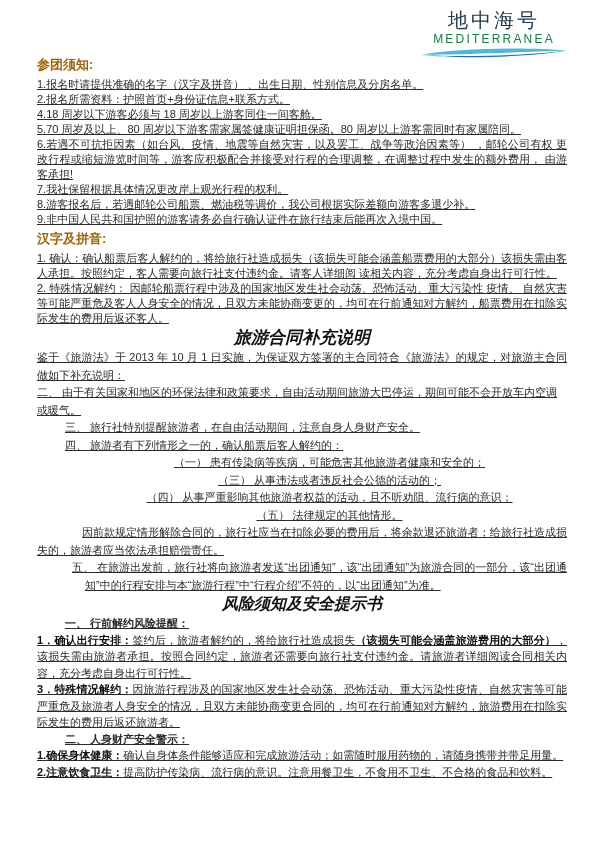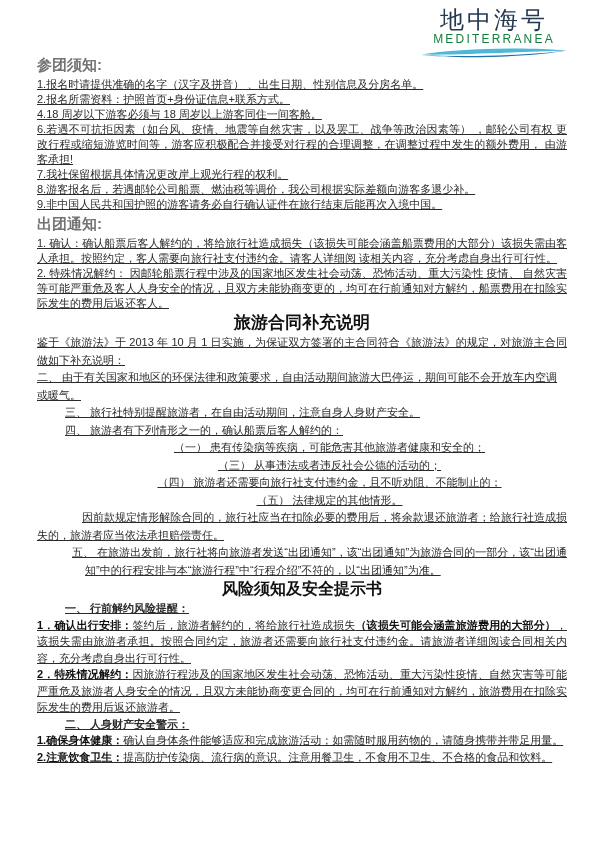--- a/index.html
+++ b/index.html
@@ -13,41 +13,41 @@
     overflow: hidden;
   }
   .logo {
     position: absolute;
     top: 9px;
     right: 26px;
     width: 160px;
     text-align: center;
   }
   .logo-cn {
-    font-size: 24px;
+    font-size: 20px;
     letter-spacing: 3px;
     color: #24384f;
     font-weight: 500;
     line-height: 22px;
   }
   .logo-en {
     font-size: 12px;
     letter-spacing: 2.2px;
     color: #15803d;
     line-height: 14px;
     margin-top: 1px;
   }
   .logo-wave { display:block; margin: 1px auto 0; }
   .content {
     padding: 56px 33px 0 37px;
   }
   .sec-title {
-    font-size: 15px;
+    font-size: 13px;
     font-weight: bold;
-    color: #737373;
+    color: #a16207;
     margin: 0 0 4px 0;
     line-height: 17px;
   }
   .terms-title { margin-top: 3px; }
   p.body {
     font-size: 11px;
     margin: 0;
     line-height: 15px;
     color: #2b2b2b;
     text-decoration: underline;
@@ -57,20 +57,21 @@
   p.risk { line-height: 16.5px; }
   .ind1 { padding-left: 28px; }
   .ind2 { padding-left: 55px; text-align: center; }
   .note { text-indent: 45px; text-align: justify; }
   .hang5 { padding-left: 48px; text-indent: -13px; text-align: justify; }
   h1.center-title {
     text-align: center;
     font-weight: bold;
     color: #111;
     margin: 0;
+    font-style: italic;
   }
   .supplement-title { font-size: 17px; margin: 40px 0 10px 0; }
   .risk-title { font-size: 16px; margin: 30px 0 12px 0; }
   .bold { font-weight: bold; color:#111; }
   p.body b { color: #111; }
 </style>
 </head>
 <body>
 
 <div class="page">
@@ -83,43 +84,44 @@
       <path d="M2,8 C48,10.5 108,8.5 148,3.5 C115,9.5 45,12.5 2,8 Z" fill="#1f6fae"></path>
     </svg>
   </div>
 
   <div class="content">
 
     <h2 class="sec-title">参团须知:</h2>
     <p class="body">1.报名时请提供准确的名字（汉字及拼音） 、出生日期、性别信息及分房名单。</p>
     <p class="body">2.报名所需资料：护照首页+身份证信息+联系方式。</p>
     <p class="body">4.18 周岁以下游客必须与 18 周岁以上游客同住一间客舱。</p>
+    <p class="body">5.70 周岁及以上、80 周岁以下游客需家属签健康证明担保函。80 周岁以上游客需同时有家属陪同。</p>
     <p class="body just">6.若遇不可抗拒因素（如台风、疫情、地震等自然灾害，以及罢工、战争等政治因素等） ，邮轮公司有权 更改行程或缩短游览时间等，游客应积极配合并接受对行程的合理调整，在调整过程中发生的额外费用， 由游客承担!</p>
     <p class="body">7.我社保留根据具体情况更改岸上观光行程的权利。</p>
     <p class="body">8.游客报名后，若遇邮轮公司船票、燃油税等调价，我公司根据实际差额向游客多退少补。</p>
     <p class="body">9.非中国人民共和国护照的游客请务必自行确认证件在旅行结束后能再次入境中国。</p>
 
-    <h2 class="sec-title terms-title">出团通知:</h2>
+    <h2 class="sec-title terms-title">汉字及拼音:</h2>
     <p class="body just">1. 确认：确认船票后客人解约的，将给旅行社造成损失（该损失可能会涵盖船票费用的大部分）该损失需由客人承担。按照约定，客人需要向旅行社支付违约金。请客人详细阅 读相关内容，充分考虑自身出行可行性。</p>
     <p class="body just">2.  特殊情况解约：  因邮轮船票行程中涉及的国家地区发生社会动荡、恐怖活动、重大污染性 疫情、 自然灾害等可能严重危及客人人身安全的情况，且双方未能协商变更的，均可在行前通知对方解约，船票费用在扣除实际发生的费用后返还客人。</p>
 
     <h1 class="center-title supplement-title">旅游合同补充说明</h1>
     <p class="body sup just">鉴于《旅游法》于 2013 年 10 月 1 日实施，为保证双方签署的主合同符合《旅游法》的规定，对旅游主合同做如下补充说明：</p>
     <p class="body sup">二、 由于有关国家和地区的环保法律和政策要求，自由活动期间旅游大巴停运，期间可能不会开放车内空调或暖气。</p>
     <p class="body sup ind1">三、 旅行社特别提醒旅游者，在自由活动期间，注意自身人身财产安全。</p>
     <p class="body sup ind1">四、 旅游者有下列情形之一的，确认船票后客人解约的：</p>
     <p class="body sup ind2">（一） 患有传染病等疾病，可能危害其他旅游者健康和安全的；</p>
     <p class="body sup ind2">（三） 从事违法或者违反社会公德的活动的；</p>
-    <p class="body sup ind2">（四） 旅游者还需要向旅行社支付违约金，且不听劝阻、不能制止的；</p>
+    <p class="body sup ind2">（四） 从事严重影响其他旅游者权益的活动，且不听劝阻、流行病的意识；</p>
     <p class="body sup ind2">（五） 法律规定的其他情形。</p>
     <p class="body sup note">因前款规定情形解除合同的，旅行社应当在扣除必要的费用后，将余款退还旅游者；给旅行社造成损失的，旅游者应当依法承担赔偿责任。</p>
     <p class="body sup hang5">五、 在旅游出发前，旅行社将向旅游者发送“出团通知”，该“出团通知”为旅游合同的一部分，该“出团通知”中的行程安排与本“旅游行程”中“行程介绍”不符的，以“出团通知”为准。</p>
 
     <h1 class="center-title risk-title">风险须知及安全提示书</h1>
     <p class="body risk bold ind1">一、 行前解约风险提醒：</p>
     <p class="body risk just"><b>1．确认出行安排：</b><span>签约后，旅游者解约的，将给旅行社造成损失</span><b>（该损失可能会涵盖旅游费用的大部分）</b><span>，该损失需由旅游者承担。按照合同约定，旅游者还需要向旅行社支付违约金。请旅游者详细阅读合同相关内容，充分考虑自身出行可行性。</span></p>
-    <p class="body risk just"><b>2．特殊情况解约：</b><span>因旅游行程涉及的国家地区发生社会动荡、恐怖活动、重大污染性疫情、自然灾害等可能严重危及旅游者人身安全的情况，且双方未能协商变更合同的，均可在行前通知对方解约，旅游费用在扣除实际发生的费用后返还旅游者。</span></p>
+    <p class="body risk just"><b>3．特殊情况解约：</b><span>因旅游行程涉及的国家地区发生社会动荡、恐怖活动、重大污染性疫情、自然灾害等可能严重危及旅游者人身安全的情况，且双方未能协商变更合同的，均可在行前通知对方解约，旅游费用在扣除实际发生的费用后返还旅游者。</span></p>
     <p class="body risk bold ind1">二、 人身财产安全警示：</p>
     <p class="body risk"><b>1.确保身体健康：</b><span>确认自身体条件能够适应和完成旅游活动；如需随时服用药物的，请随身携带并带足用量。</span></p>
     <p class="body risk"><b>2.注意饮食卫生：</b><span>提高防护传染病、流行病的意识。注意用餐卫生，不食用不卫生、不合格的食品和饮料。</span></p>
 
   </div>
 </div>
 
 </body></html>

